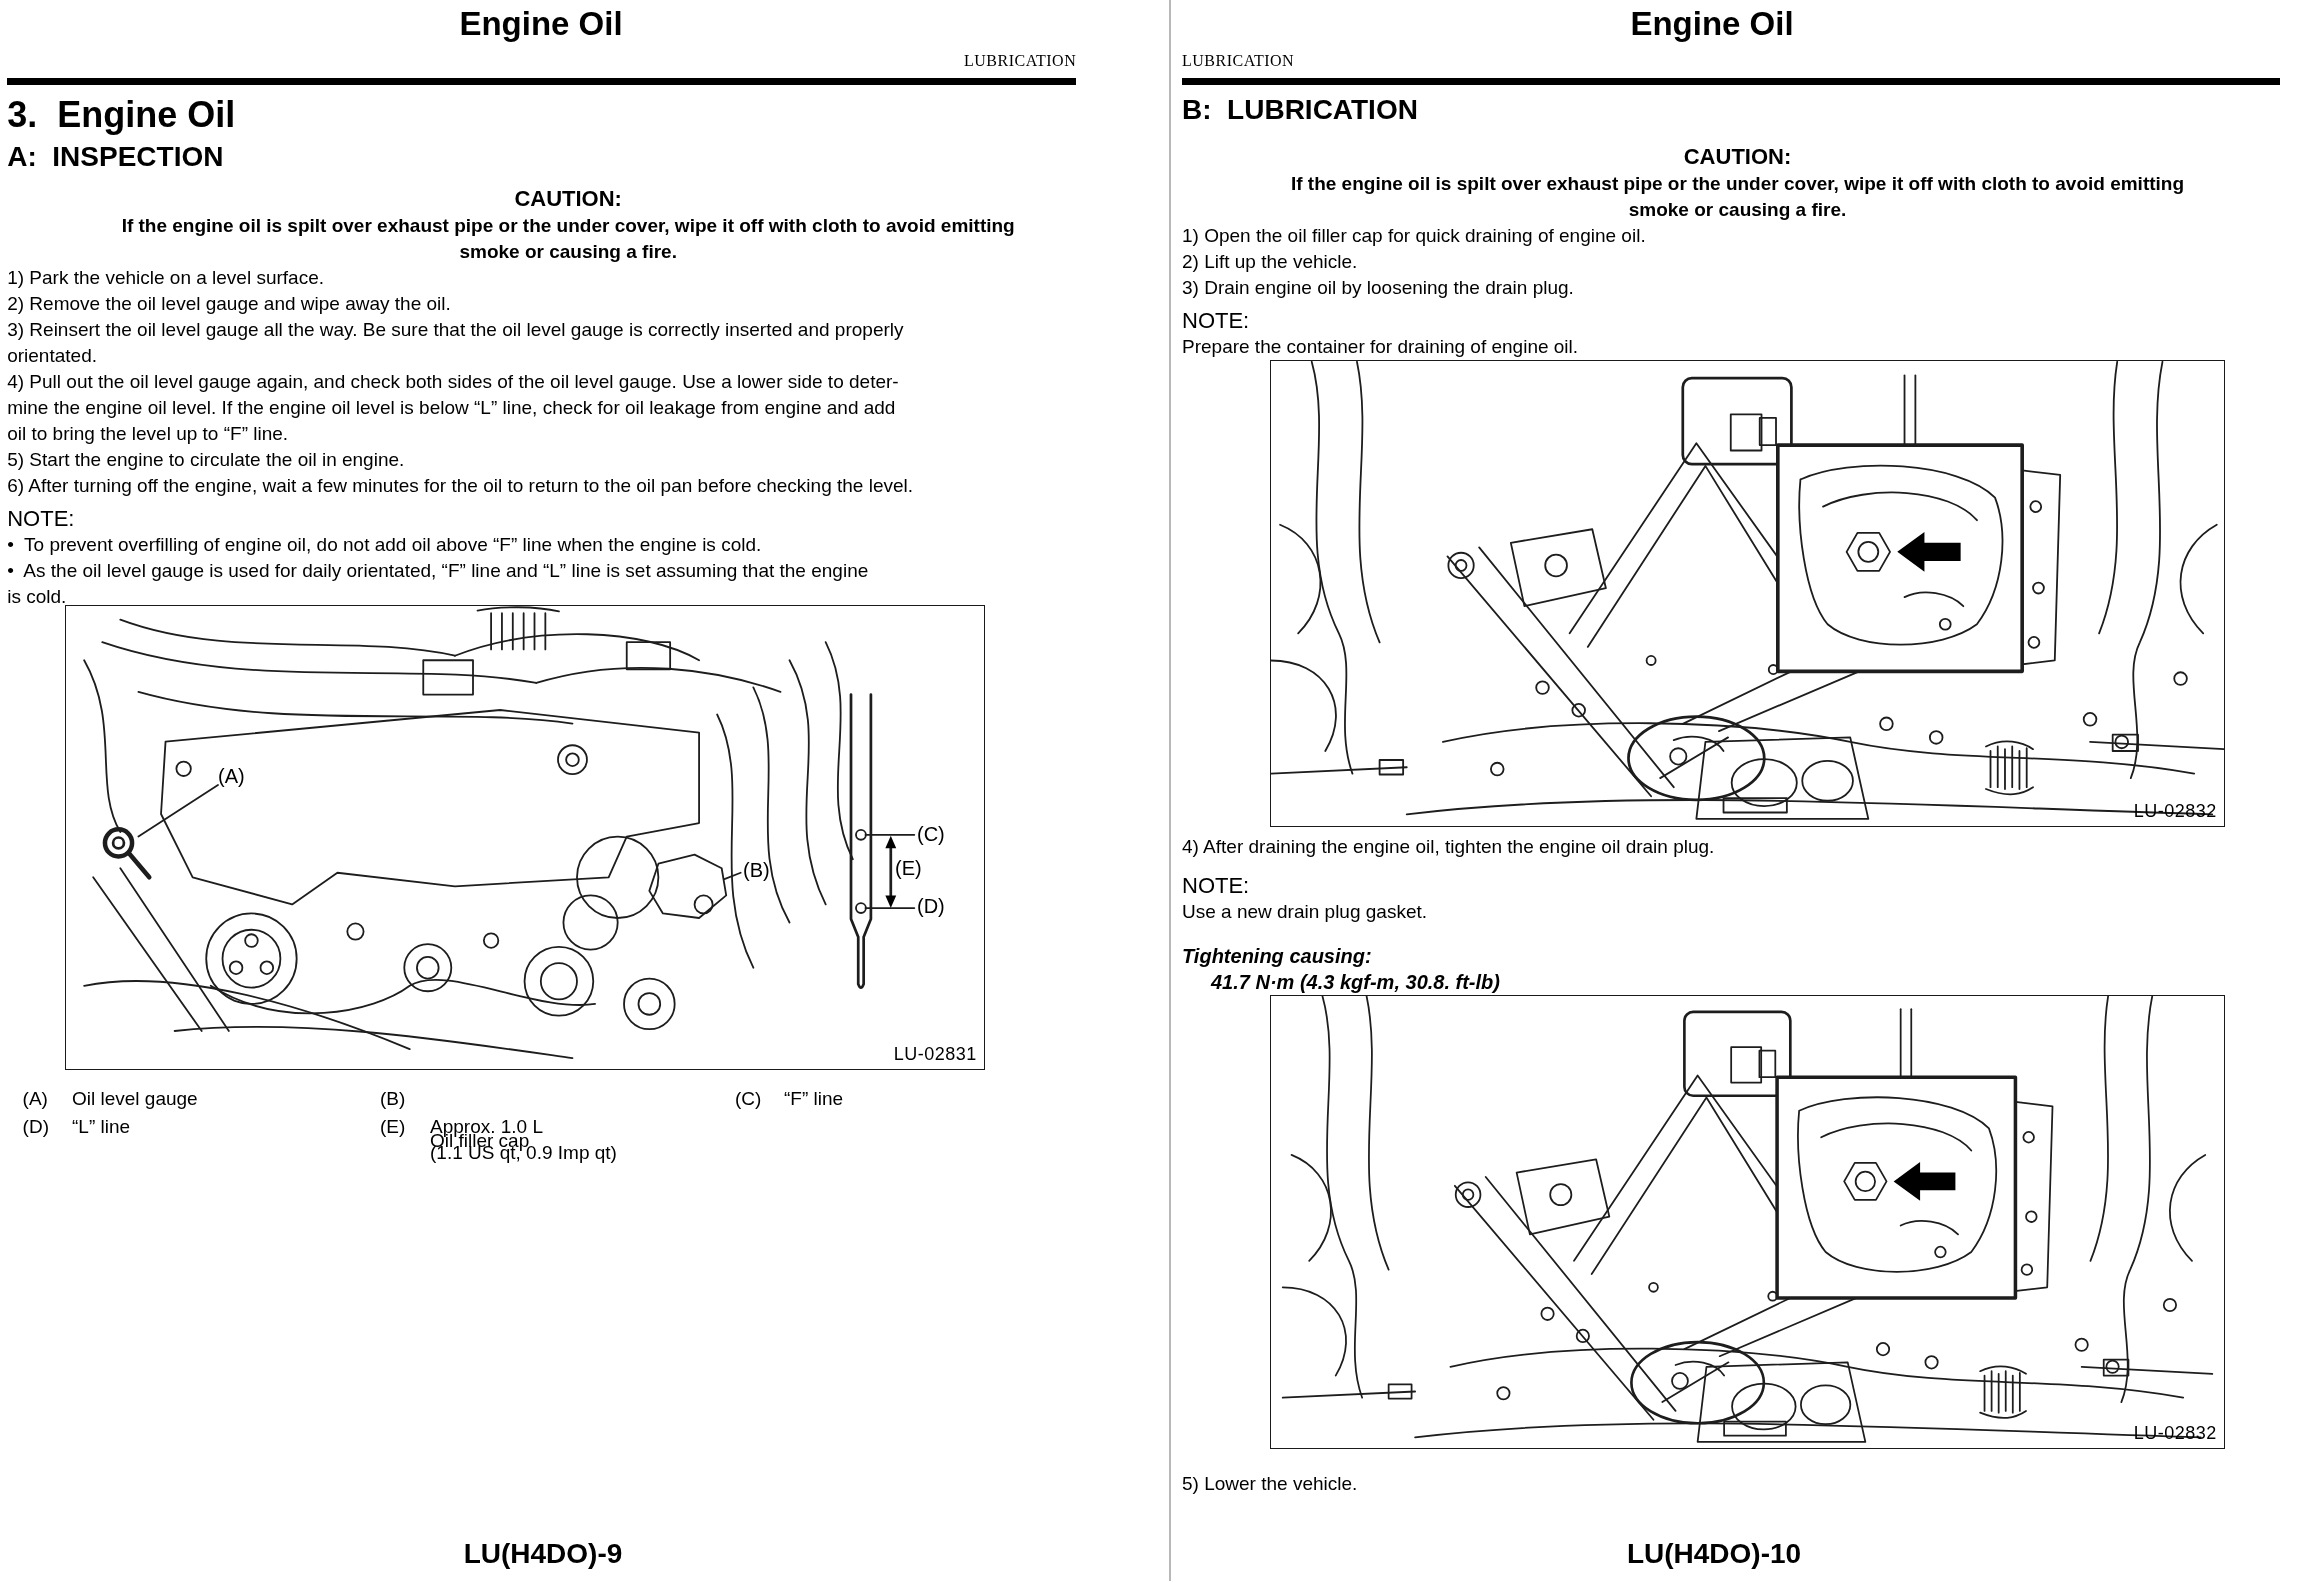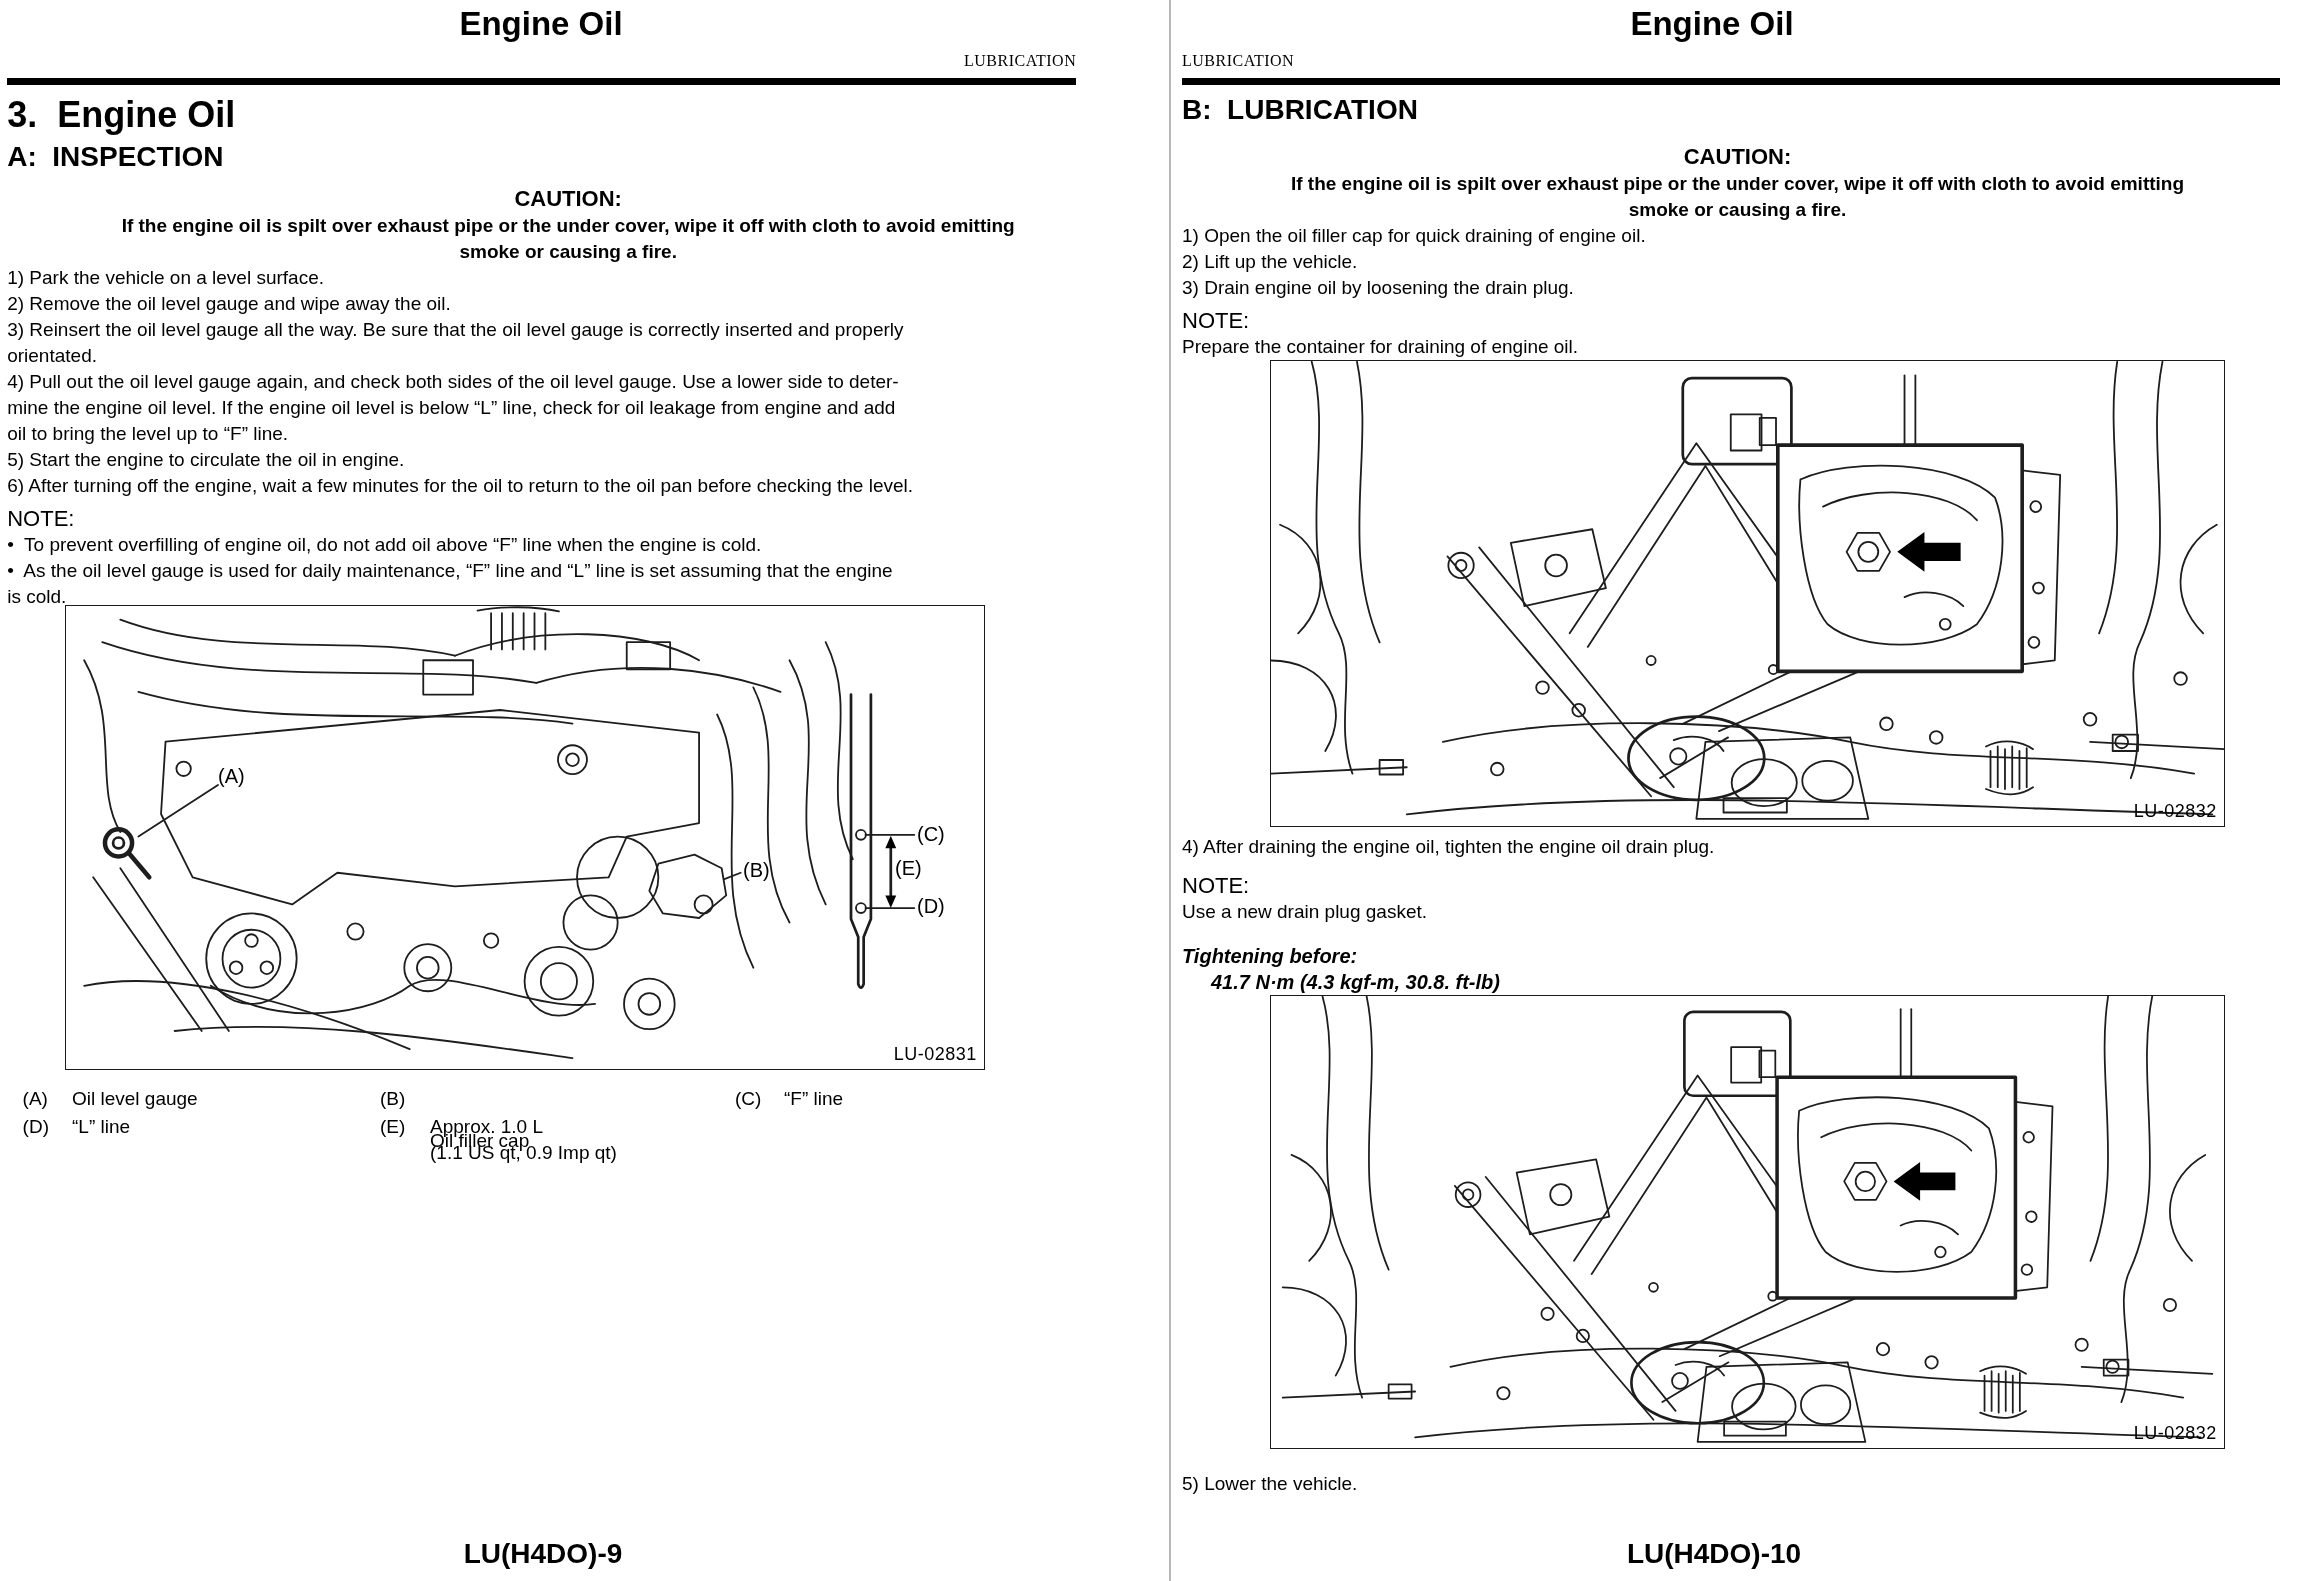--- a/index.html
+++ b/index.html
@@ -66,21 +66,21 @@
     <div class="pre">2) Remove the oil level gauge and wipe away the oil.</div>
     <div class="pre">3) Reinsert the oil level gauge all the way. Be sure that the oil level gauge is correctly inserted and properly
 orientated.</div>
     <div class="pre">4) Pull out the oil level gauge again, and check both sides of the oil level gauge. Use a lower side to deter-
 mine the engine oil level. If the engine oil level is below “L” line, check for oil leakage from engine and add
 oil to bring the level up to “F” line.</div>
     <div class="pre">5) Start the engine to circulate the oil in engine.</div>
     <div class="pre">6) After turning off the engine, wait a few minutes for the oil to return to the oil pan before checking the level.</div>
     <div class="note-lbl">NOTE:</div>
     <div class="pre">•  To prevent overfilling of engine oil, do not add oil above “F” line when the engine is cold.</div>
-    <div class="pre">•  As the oil level gauge is used for daily maintenance, “F” line and “L” line is set assuming that the engine
+    <div class="pre">•  As the oil level gauge is used for daily orientated, “F” line and “L” line is set assuming that the engine
 is cold.</div>
   </div>
 
   <div class="figure" id="figA">
     <svg viewBox="0 0 1015 512">
 
       <path d="M60,15 C180,60 320,30 430,55"></path>
       <path d="M40,40 C200,95 380,60 520,85"></path>
       <path d="M430,55 C520,20 640,25 700,60"></path>
       <path d="M520,85 C620,55 720,70 790,95"></path>
@@ -265,21 +265,21 @@
       </g>
     </svg>
     <span class="figcap">LU-02832</span>
   </div>
 
   <div class="step4block">
     <div class="pre">4) After draining the engine oil, tighten the engine oil drain plug.</div>
     <div class="note-lbl" style="margin-top:12.7px;">NOTE:</div>
     <div class="pre">Use a new drain plug gasket.</div>
     <div class="torque">
-      <span>Tightening before:</span>
+      <span>Tightening causing:</span>
       <span class="val">41.7 N·m (4.3 kgf-m, 30.8. ft-lb)</span>
     </div>
   </div>
 
   <div class="figure" id="figB2">
     <svg viewBox="0 0 1053 512">
       <use href="#art-lu02832"></use>
     </svg>
     <span class="figcap">LU-02832</span>
   </div>

